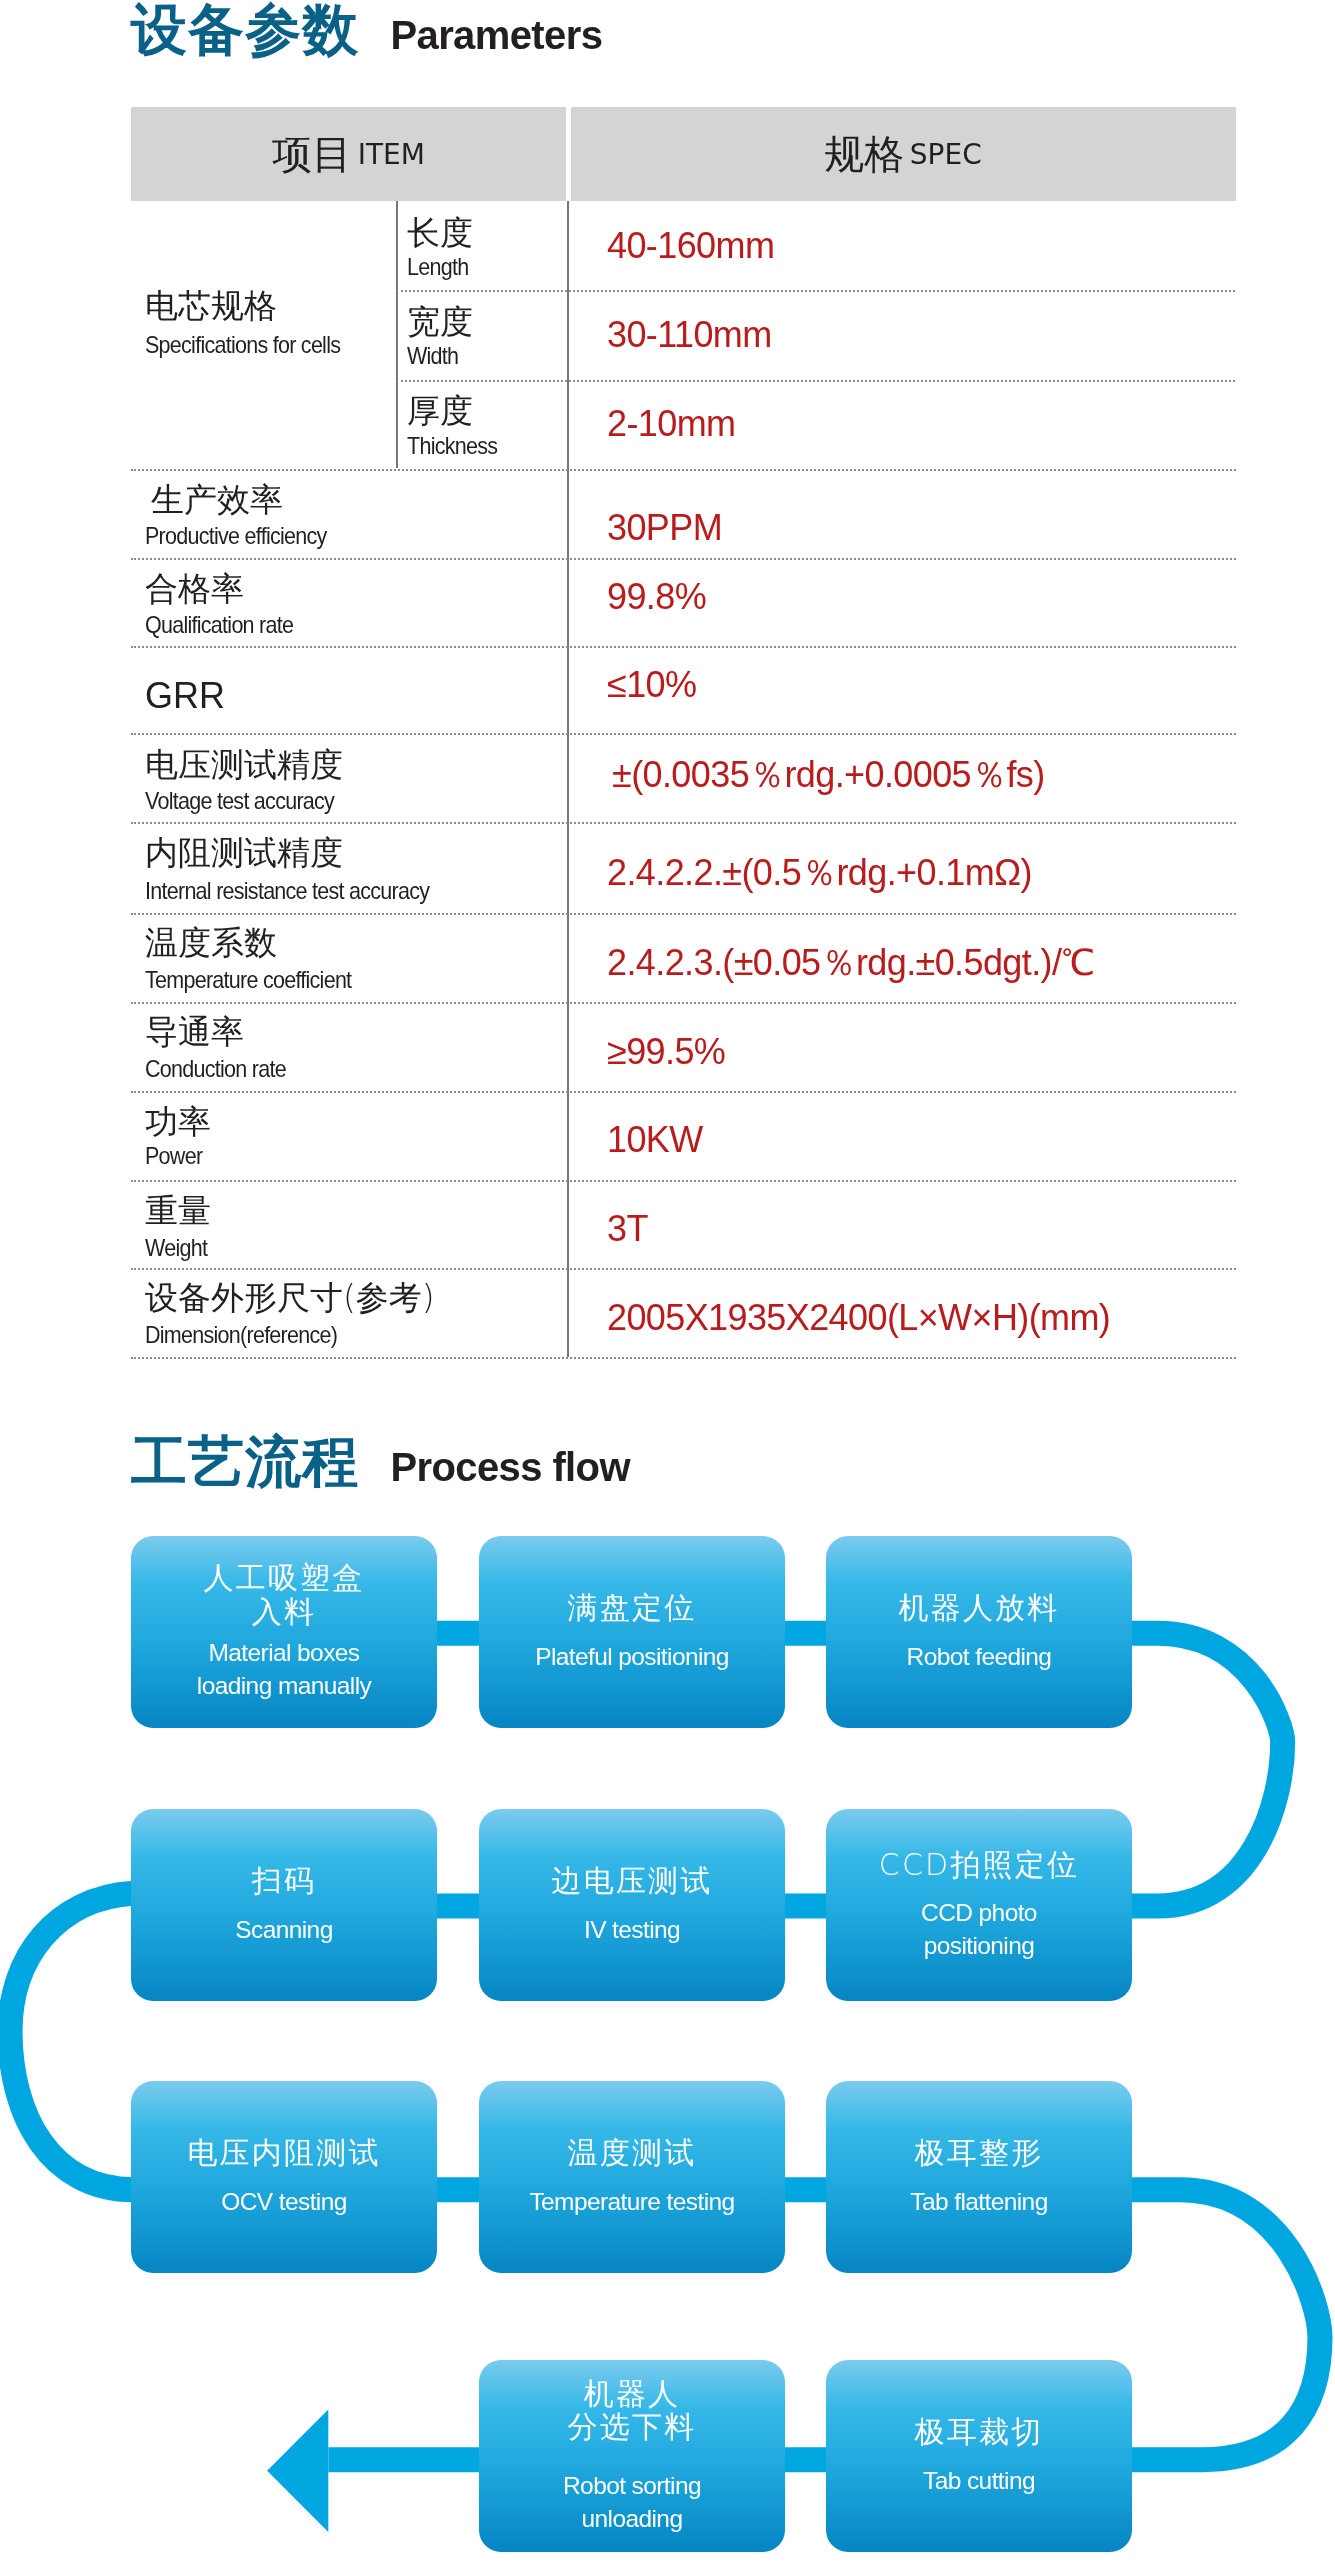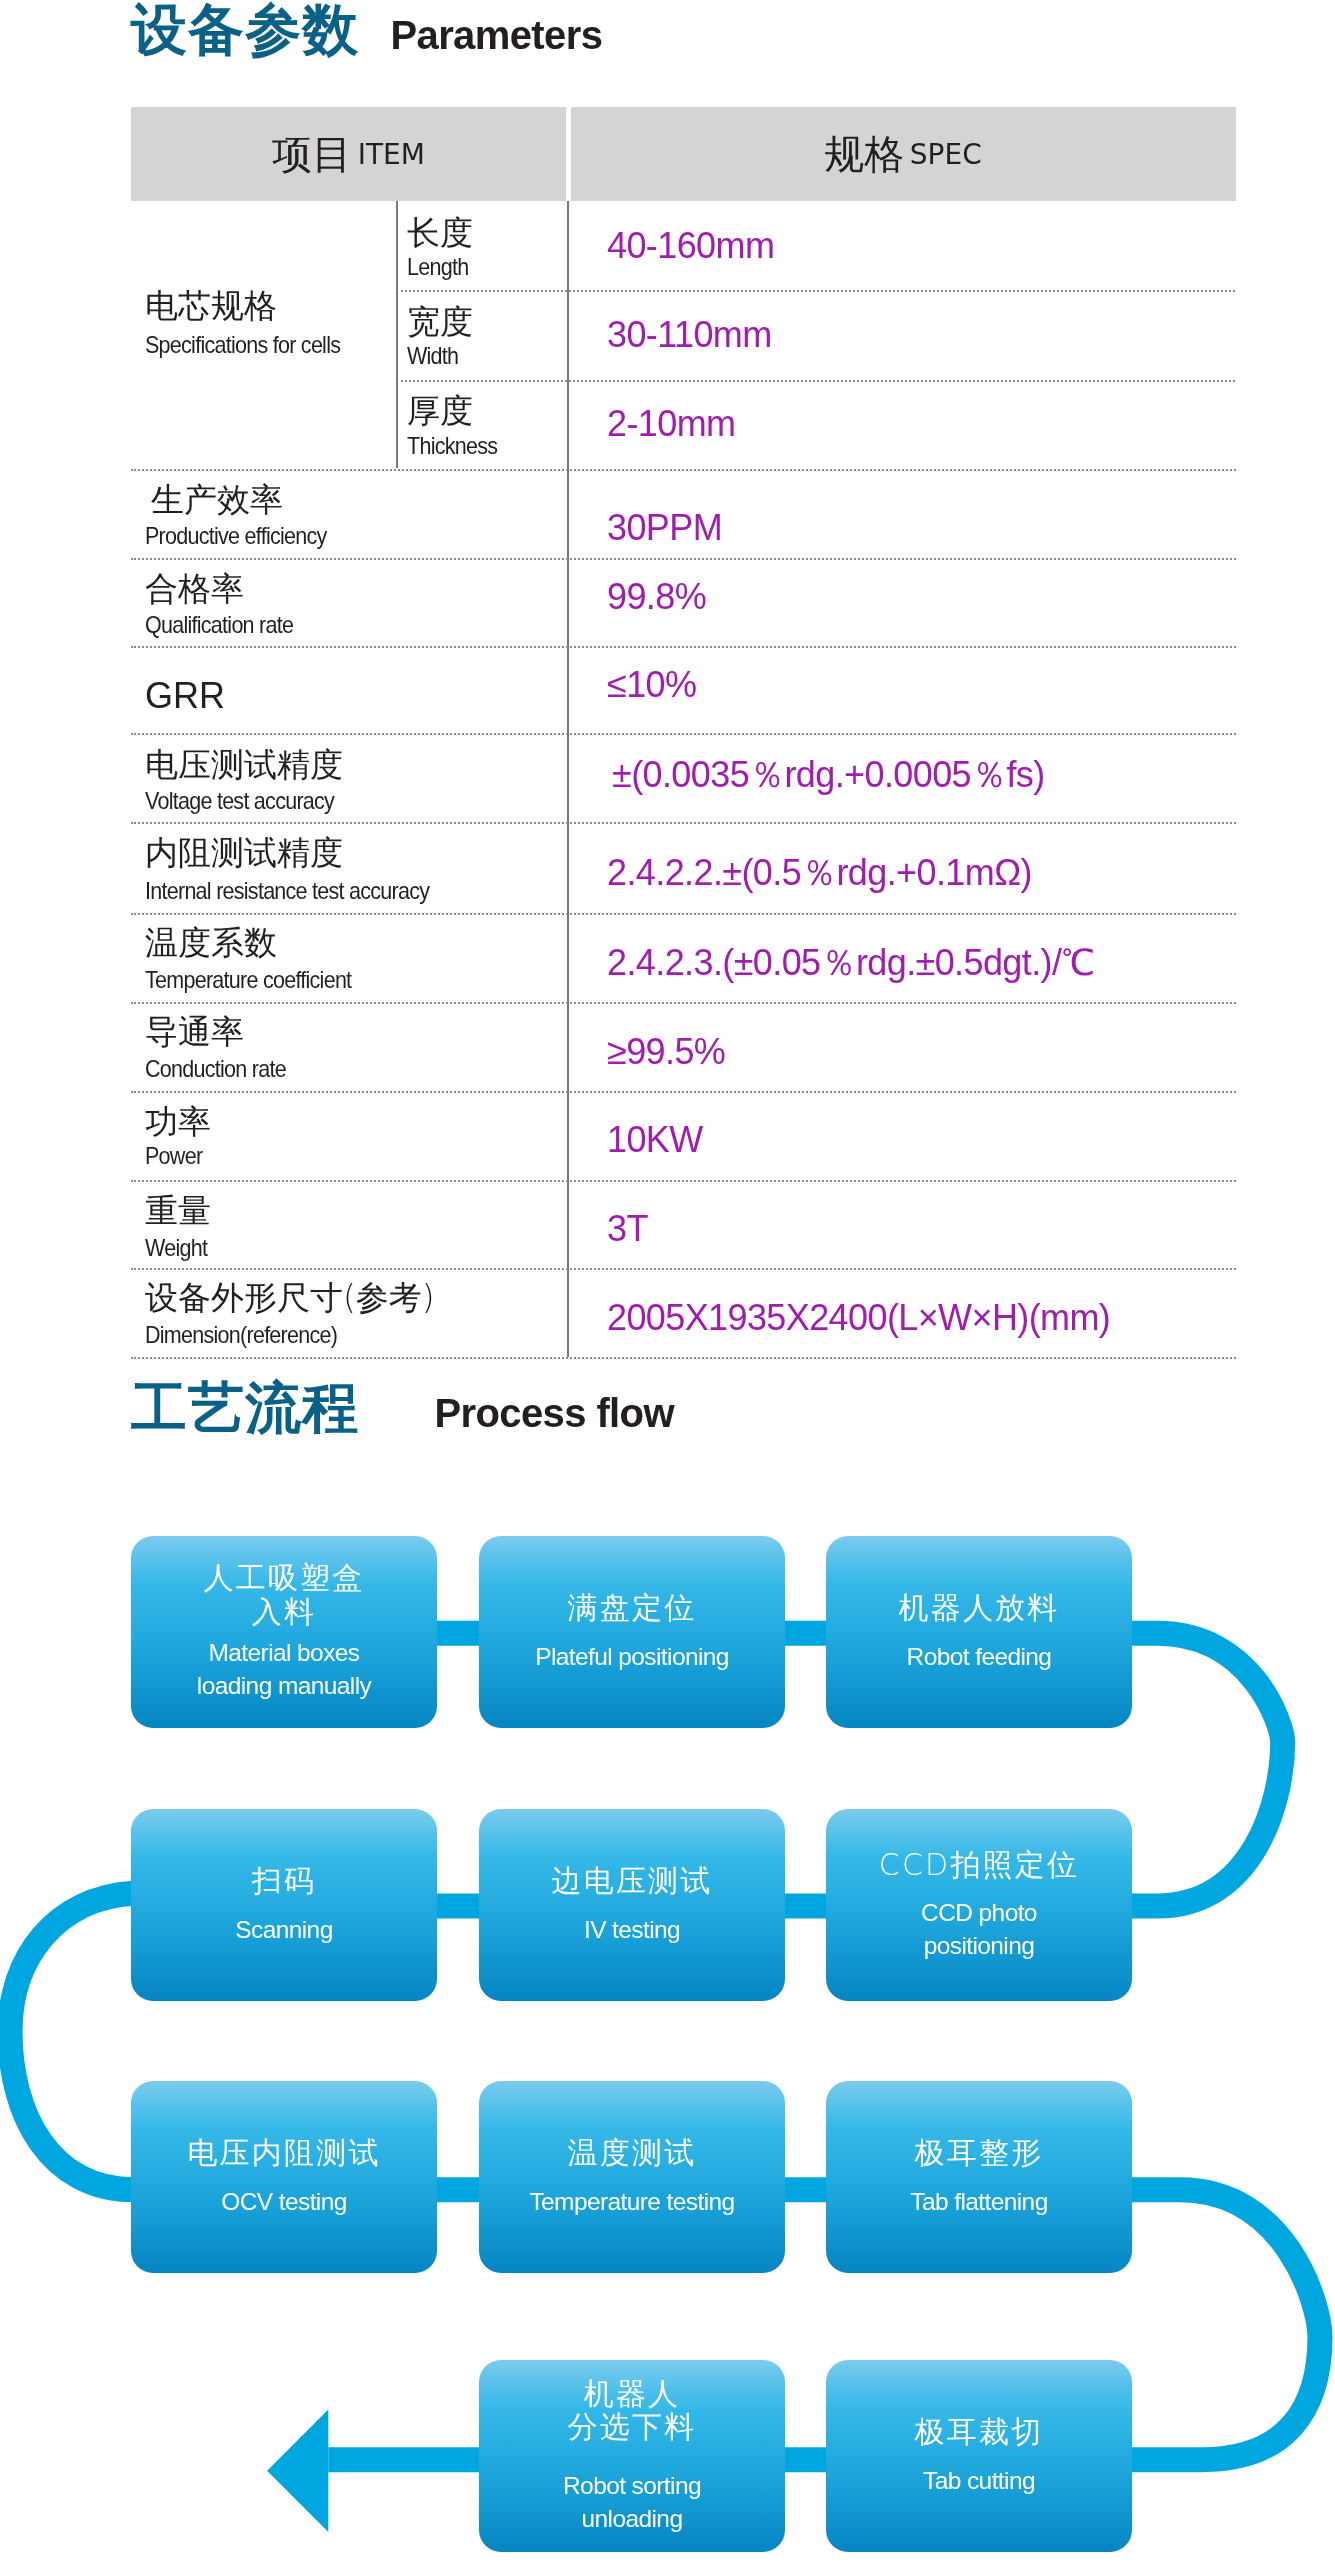--- a/index.html
+++ b/index.html
@@ -3,36 +3,36 @@
 <meta charset="utf-8">
 <style>
   * { box-sizing: border-box; margin: 0; padding: 0; }
   html, body { width: 1335px; height: 2576px; background: #ffffff; overflow: hidden; }
   body { position: relative; font-family: "Liberation Sans", "DejaVu Sans", sans-serif; color: #231f20; }
 
   .section-title { position: absolute; left: 131px; display: flex; align-items: baseline; white-space: nowrap; }
   .section-title .cn { color: #0a6187; font-weight: 700; font-size: 56px; font-family: "DejaVu Sans", sans-serif; letter-spacing: 1.1px; }
   .section-title .en { color: #231f20; font-weight: 700; font-size: 40px; margin-left: 31px; font-family: "Liberation Sans", sans-serif; letter-spacing: -0.6px; }
   #title-params { top: -6.7px; }
-  #title-flow { top: 1371px; gap: 44px; }
+  #title-flow { top: 1425px; }
 
   
   .thead { position: absolute; top: 107px; left: 131px; width: 1105px; height: 94px; display: flex; }
   .thead .th { background: #d4d4d4; height: 94px; display: flex; align-items: center; justify-content: center; font-size: 40px; font-family: "DejaVu Sans", sans-serif; color: #231f20; }
   .thead .th .en { font-size: 28px; margin-left: 5.6px; }
   .thead .th-item { width: 435px; }
   .thead .gap { width: 4.5px; background: #fff; }
   .thead .th-spec { width: 665px; }
 
   .vline { position: absolute; width: 1.7px; background: #777; }
   .hdot { position: absolute; height: 0; border-top: 2.8px dotted #8a8a8a; }
 
   .cell-cn { position: absolute; font-size: 33px; font-family: "DejaVu Sans", sans-serif; font-weight: 300; color: #231f20; white-space: nowrap; line-height: 1; }
   .cell-en { position: absolute; font-size: 23.4px; font-family: "Liberation Sans", sans-serif; color: #231f20; white-space: nowrap; line-height: 1; letter-spacing: -0.8px; transform: scaleX(0.92); transform-origin: left; }
-  .cell-val { position: absolute; left: 607px; font-size: 36px; font-family: "Liberation Sans", sans-serif; color: #a21caf; white-space: nowrap; line-height: 1; letter-spacing: -0.6px; }
+  .cell-val { position: absolute; left: 607px; font-size: 36px; font-family: "Liberation Sans", sans-serif; color: #b91c1c; white-space: nowrap; line-height: 1; letter-spacing: -0.6px; }
   .cell-single { position: absolute; font-size: 36px; font-family: "Liberation Sans", sans-serif; color: #231f20; line-height: 1; }
 
   
   .flow-svg { position: absolute; left: 0; top: 0; width: 1335px; height: 2576px; pointer-events: none; }
   .box { position: absolute; width: 306px; height: 192px; border-radius: 22px;
          background: linear-gradient(to bottom, #7bcbee 0%, #35b8e8 25%, #1da5db 60%, #0585c2 100%);
          display: flex; flex-direction: column; align-items: center; justify-content: center; text-align: center; color: #ffffff; }
   .box .b-cn { font-family: "DejaVu Sans", sans-serif; font-size: 30px; font-weight: 300; line-height: 1.12; letter-spacing: 2.2px; white-space: pre-line; }
   .box .b-en { font-family: "Liberation Sans", sans-serif; font-size: 24.5px; line-height: 1.35; margin-top: 14.5px; white-space: pre-line; letter-spacing: -0.6px; }
 </style>

